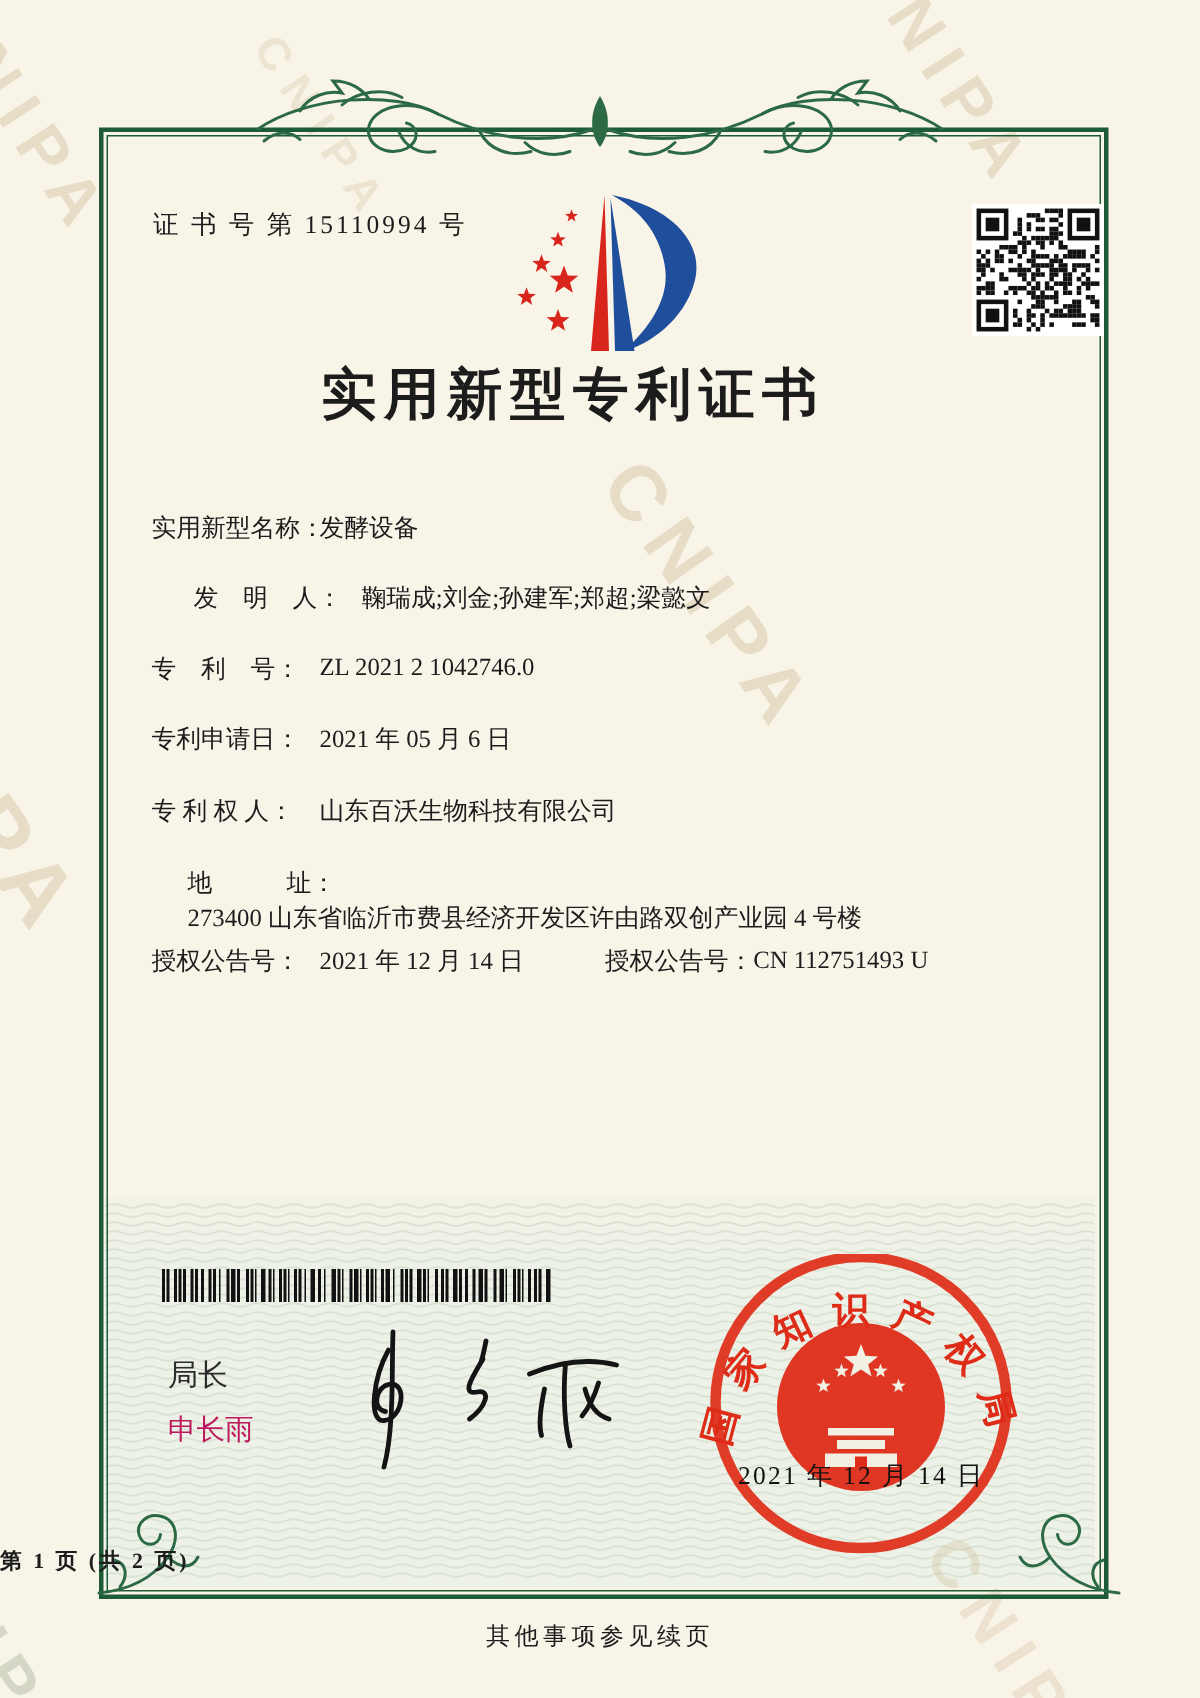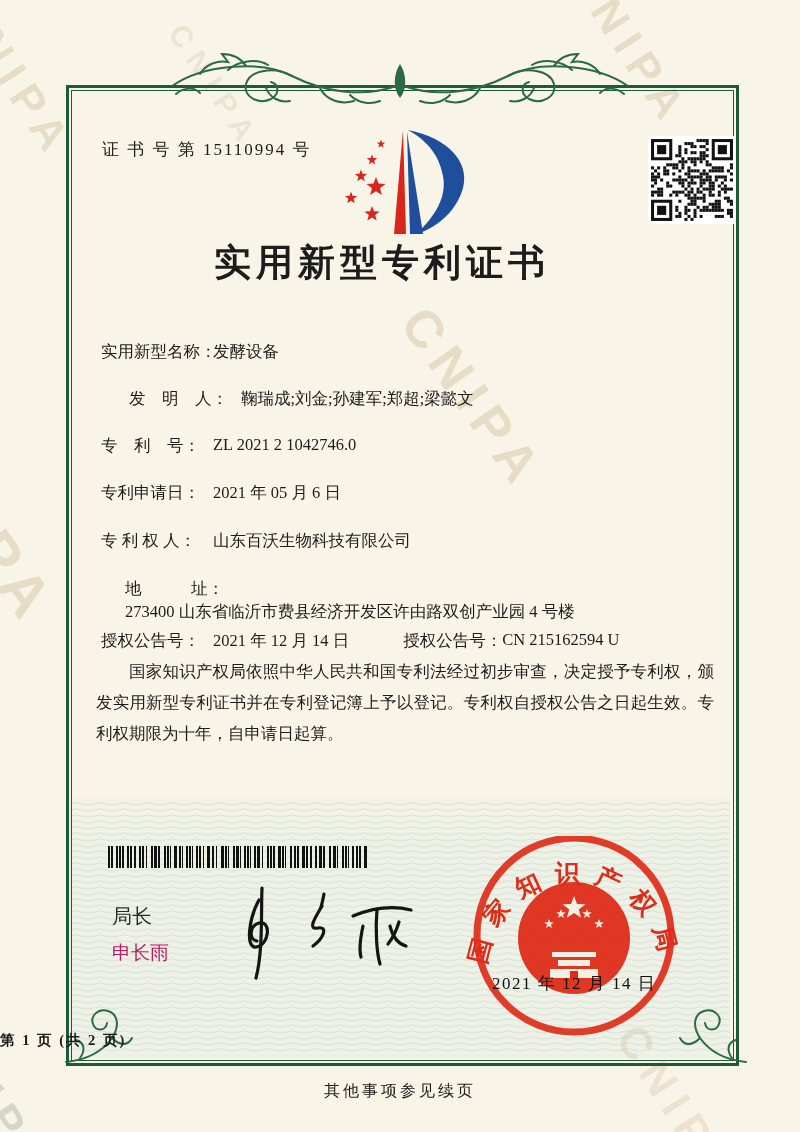--- a/index.html
+++ b/index.html
@@ -440,26 +440,25 @@
   <div class="frow" style="top:141px;">
     <span class="lbl">专利申请日：</span><span class="val">2021 年 05 月 6 日</span>
   </div>
   <div class="frow" style="top:189px;">
     <span class="lbl">专 利 权 人：</span><span class="val">山东百沃生物科技有限公司</span>
   </div>
   <div class="frow" style="top:237px;margin-left:24px;">
     <span class="lbl">地　　　址：</span><span class="val wrapv">273400  山东省临沂市费县经济开发区许由路双创产业园 4 号楼</span>
   </div>
   <div class="frow" style="top:289px;">
-    <span class="lbl">授权公告号：</span><span class="val">2021 年 12 月 14 日</span><span class="val pair2">授权公告号：</span><span class="val">CN 215162594 U</span>
+    <span class="lbl">授权公告号：</span><span class="val">2021 年 12 月 14 日</span><span class="val pair2">授权公告号：</span><span class="val">CN 112751493 U</span>
   </div>
 </div>
 
 <div class="paras">
-  <p>国家知识产权局依照中华人民共和国专利法经过初步审查，决定授予专利权，颁发实用新型专利证书并在专利登记簿上予以登记。专利权自授权公告之日起生效。专利权期限为十年，自申请日起算。</p>
 </div>
 
 <svg class="barcode" id="barcode" width="265" height="22">
     <rect x="0" y="0" width="2" height="22" fill="#111"></rect>
     <rect x="3" y="0" width="2" height="22" fill="#111"></rect>
     <rect x="8" y="0" width="2" height="22" fill="#111"></rect>
     <rect x="11" y="0" width="2" height="22" fill="#111"></rect>
     <rect x="14" y="0" width="2" height="22" fill="#111"></rect>
     <rect x="19" y="0" width="2" height="22" fill="#111"></rect>
     <rect x="22" y="0" width="2" height="22" fill="#111"></rect>

